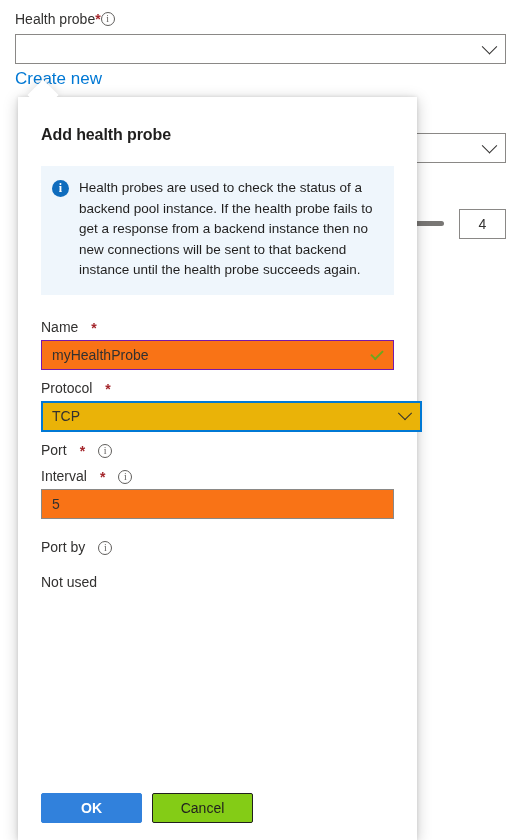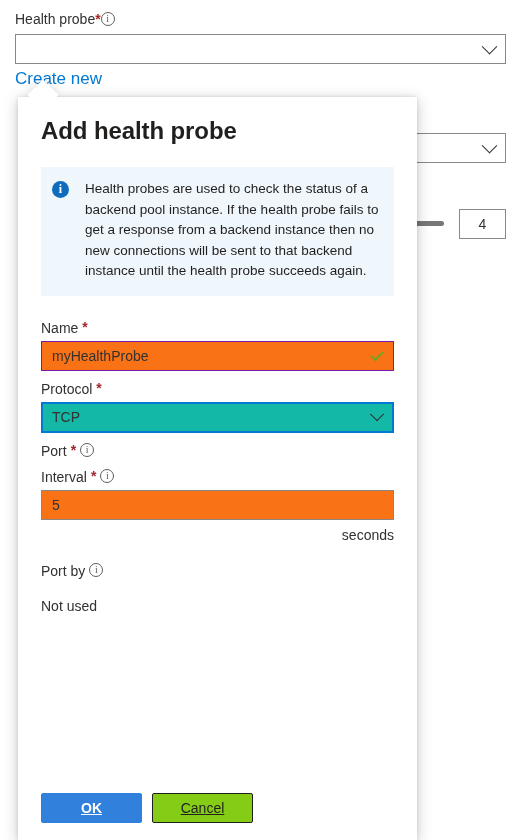--- a/index.html
+++ b/index.html
@@ -97,32 +97,32 @@
     left: 32px; top: 84px;
     width: 22px; height: 22px;
     background: #ffffff;
     transform: rotate(45deg);
     box-shadow: -2px -2px 8px rgba(0,0,0,0.10);
     z-index: 2;
   }
   #callout-inner { position: relative; z-index: 3; background:#fff; width:100%; height:100%; padding: 0 23px; }
 
   .dlg-title {
-    font-size: 24px;
+    font-size: 16px;
     font-weight: 600;
     color: #201f1e;
-    padding-top: 20px;
+    padding-top: 29px;
     letter-spacing: -0.1px;
   }
 
   .msgbar {
     margin-top: 22px;
     background: #eff6fc;
     display: flex;
-    gap: 16px;
+    gap: 10px;
     padding: 12px 14px 14px 11px;
     width: 353px;
   }
   .msg-icon {
     flex: 0 0 auto;
     width: 17px; height: 17px;
     border-radius: 50%;
     background: #0f6cbd;
     position: relative;
     margin-top: 2px;
@@ -141,22 +141,22 @@
     font-size: 13.5px;
     line-height: 20.5px;
     color: #201f1e;
   }
 
   .field { margin-top: 10px; }
   .field-label {
     font-size: 14px;
     color: #323130;
     display: flex;
-    align-items: flex-start;
-    gap: 4px;
+    align-items: flex-end;
+    gap: 13px;
     margin-bottom: 5px;
     white-space: nowrap;
   }
 
   .txt {
     width: 353px; height: 30px;
     border: 1px solid #8a8886;
     background: #f97316;
     display: flex;
     align-items: center;
@@ -169,23 +169,23 @@
   .check {
     position: absolute;
     right: 10px; top: 50%;
     width: 12px; height: 7px;
     border-left: 2px solid #6aa81e;
     border-bottom: 2px solid #6aa81e;
     transform: translateY(-70%) rotate(-45deg);
   }
 
   .sel {
-    width: 353px; height: 31px;
+    width: 381px; height: 31px;
     border: 2px solid #0078d4;
-    background: #14b8a6;
+    background: #eab308;
     display: flex;
     align-items: center;
     justify-content: space-between;
     padding: 0 10px 0 9px;
     font-size: 14px;
     color: #323130;
   }
   .sel .chev { width: 10px; height: 10px; border-width: 1.3px; }
 
   .suffix {
@@ -211,21 +211,20 @@
   .btn {
     height: 30px;
     min-width: 101px;
     font-size: 14px;
     font-family: "Liberation Sans", sans-serif;
     display: flex;
     align-items: center;
     justify-content: center;
     cursor: pointer;
     border-radius: 2px;
-    text-decoration: underline;
   }
   .btn-primary { background: #3181dc; color: #ffffff; border: 1px solid #3181dc; font-weight: 600; }
   .btn-default { background: #84cc16; color: #201f1e; border: 1px solid #201f1e; }
 </style>
 </head>
 <body>
 
 <div id="root">
 
   <div class="bg-label" style="left:15px; top:11px;">
@@ -292,21 +291,20 @@
 
       <div class="field">
         <div class="field-label">
           <span>Interval</span>
           <span class="req-star">*</span>
           <span class="info-i"></span>
         </div>
         <div class="txt">
           <span>5</span>
         </div>
-        <div class="suffix">seconds</div>
       </div>
 
       <div class="field" style="margin-top:20px;">
         <div class="field-label" style="margin-bottom:0;">
           <span>Port by</span>
           <span class="info-i"></span>
         </div>
         <div class="readonly-val">Not used</div>
       </div>
 

